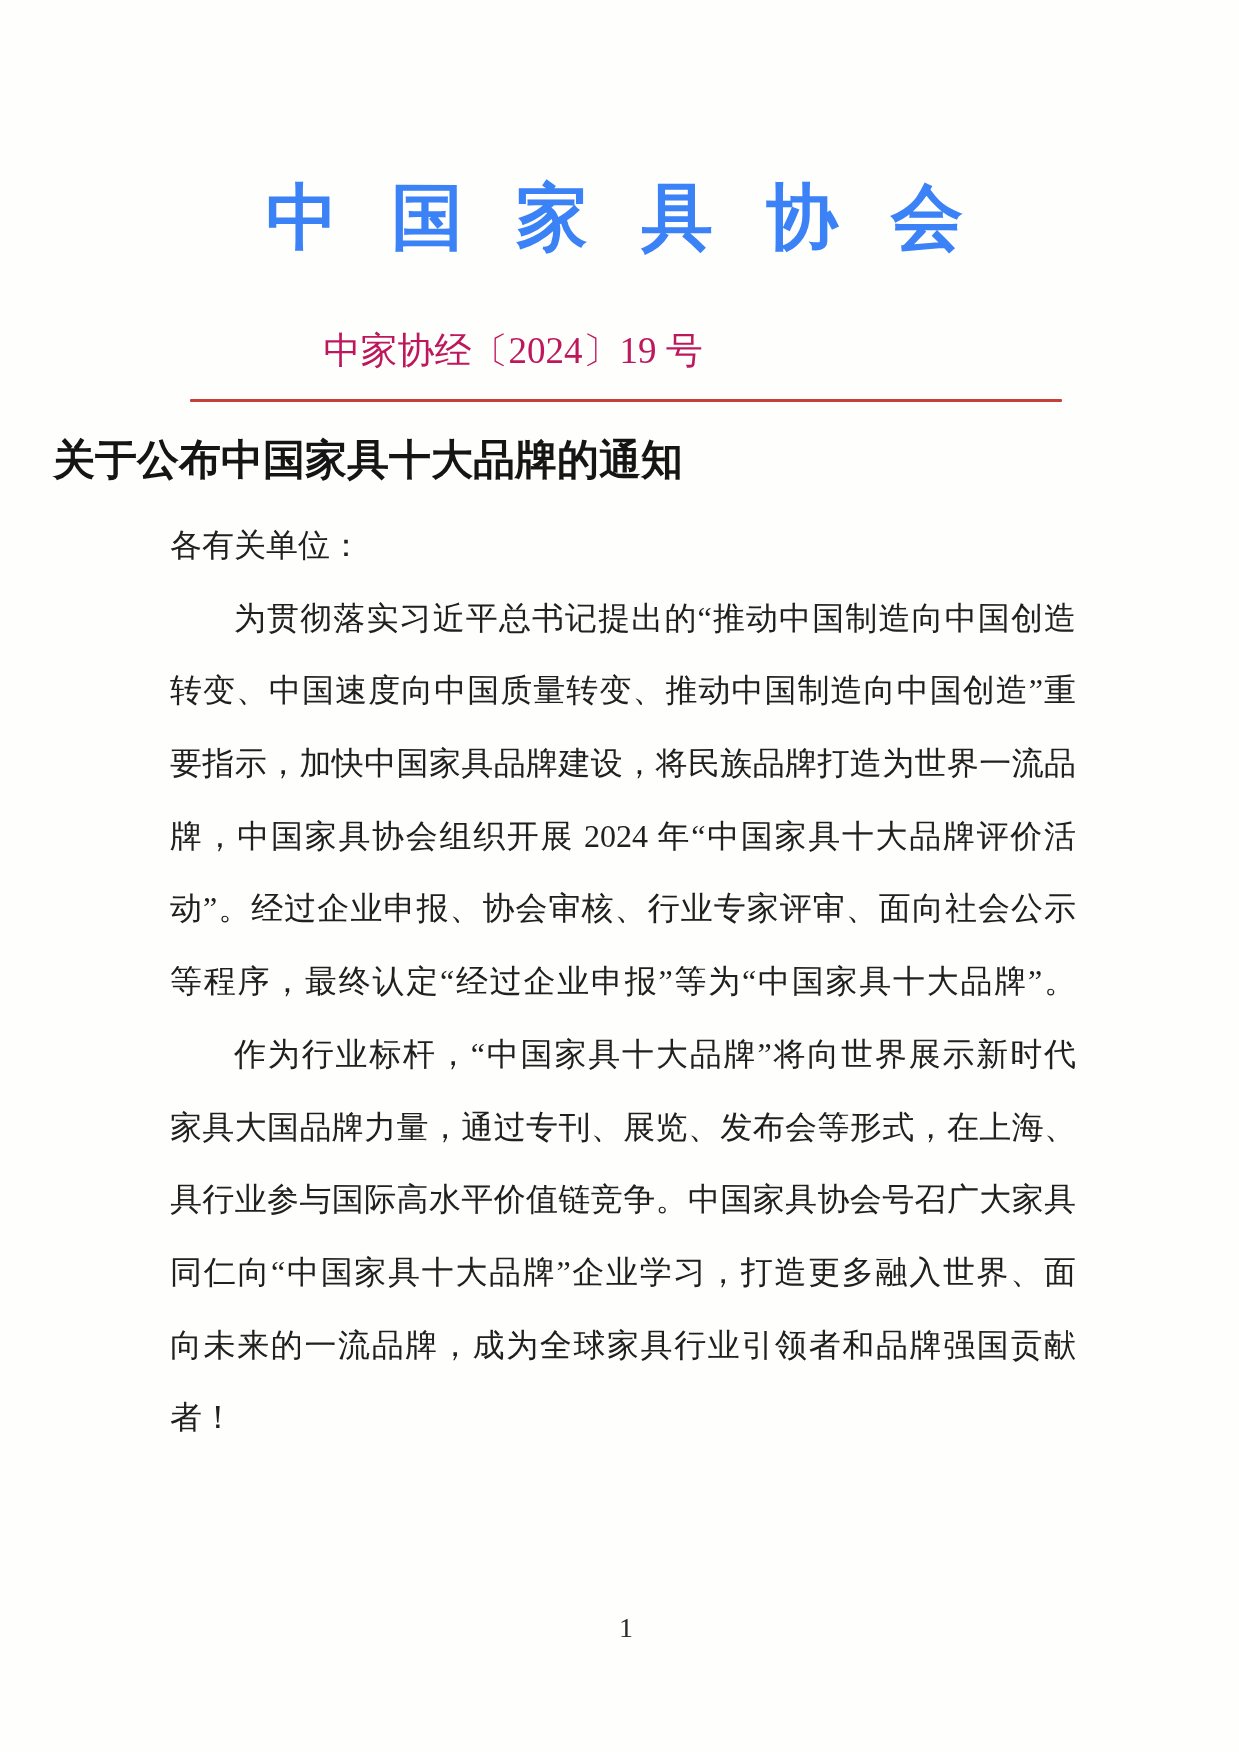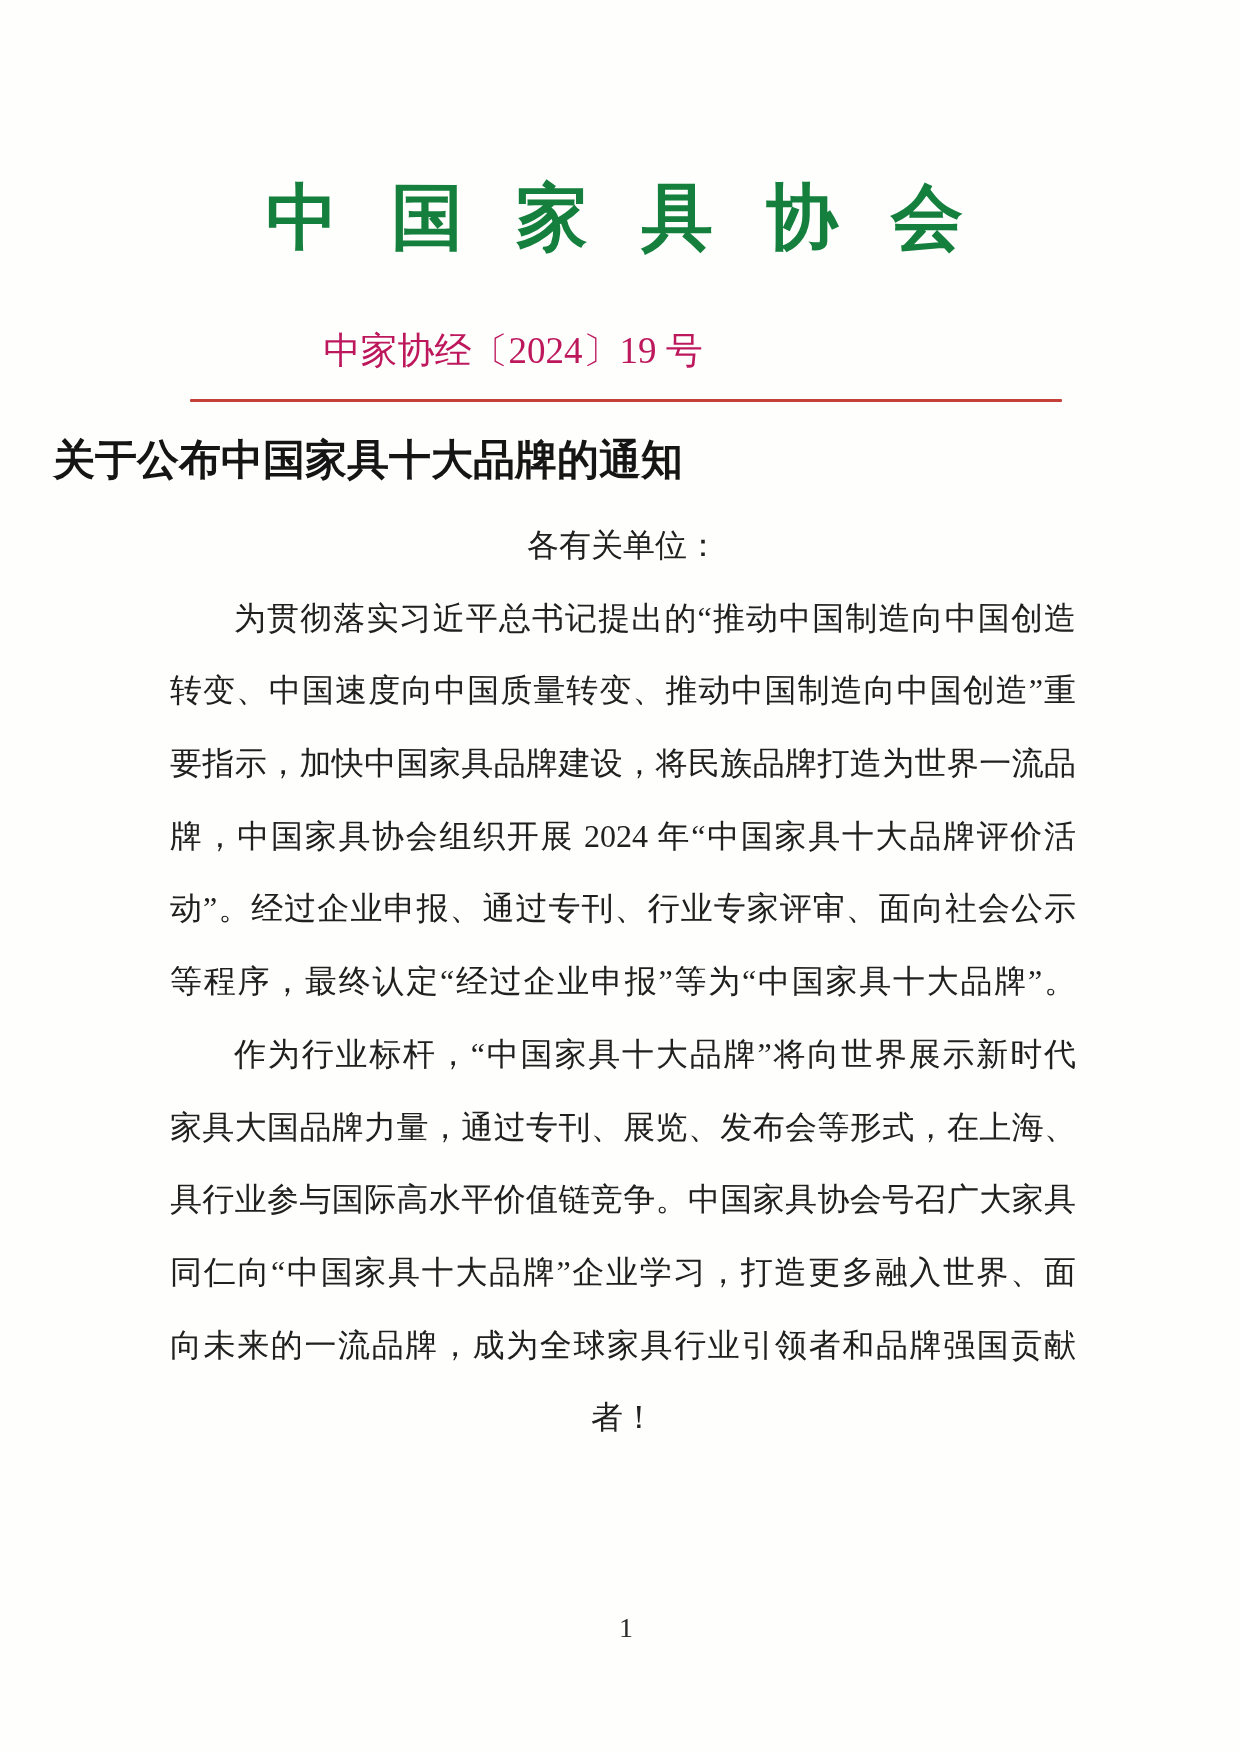--- a/index.html
+++ b/index.html
@@ -19,21 +19,21 @@
   
   .org-title {
     position: absolute;
     left: 266px;
     top: 178px;
     font-size: 72px;
     line-height: 80px;
     font-weight: 700;
     letter-spacing: 53px;
     white-space: nowrap;
-    color: #15803d;
+    color: #3b82f6;
   }
   
   .doc-number {
     position: absolute;
     left: 0;
     top: 331px;
     width: 1026px;
     text-align: center;
     font-size: 37px;
     line-height: 40px;
@@ -69,21 +69,20 @@
     left: 170px;
     top: 514px;
     width: 906px;
     font-size: 32px;
     color: #202020;
   }
   .line {
     height: 72.7px;
     line-height: 62px;
     white-space: nowrap;
-    text-align: center;
   }
   .line.just {
     white-space: normal;
     text-align: justify;
     text-align-last: justify;
   }
   .line.indent {
     padding-left: 64px;
   }
   
@@ -110,21 +109,21 @@
 
   <div class="notice-title">关于公布中国家具十大品牌的通知</div>
 
   <div class="body-block">
     <div class="line">各有关单位：</div>
 
     <div class="line just indent">为贯彻落实习近平总书记提出的“推动中国制造向中国创造</div>
     <div class="line just">转变、中国速度向中国质量转变、推动中国制造向中国创造”重</div>
     <div class="line just">要指示，加快中国家具品牌建设，将民族品牌打造为世界一流品</div>
     <div class="line just">牌，中国家具协会组织开展 2024 年“中国家具十大品牌评价活</div>
-    <div class="line just">动”。经过企业申报、通过专刊、行业专家评审、面向社会公示</div>
+    <div class="line just">动”。经过企业申报、协会审核、行业专家评审、面向社会公示</div>
     <div class="line just">等程序，最终认定“经过企业申报”等为“中国家具十大品牌”。</div>
 
     <div class="line just indent">作为行业标杆，“中国家具十大品牌”将向世界展示新时代</div>
     <div class="line just">家具大国品牌力量，通过专刊、展览、发布会等形式，在上海、</div>
     <div class="line just">具行业参与国际高水平价值链竞争。中国家具协会号召广大家具</div>
     <div class="line just">同仁向“中国家具十大品牌”企业学习，打造更多融入世界、面</div>
     <div class="line just">向未来的一流品牌，成为全球家具行业引领者和品牌强国贡献</div>
     <div class="line">者！</div>
   </div>
 

